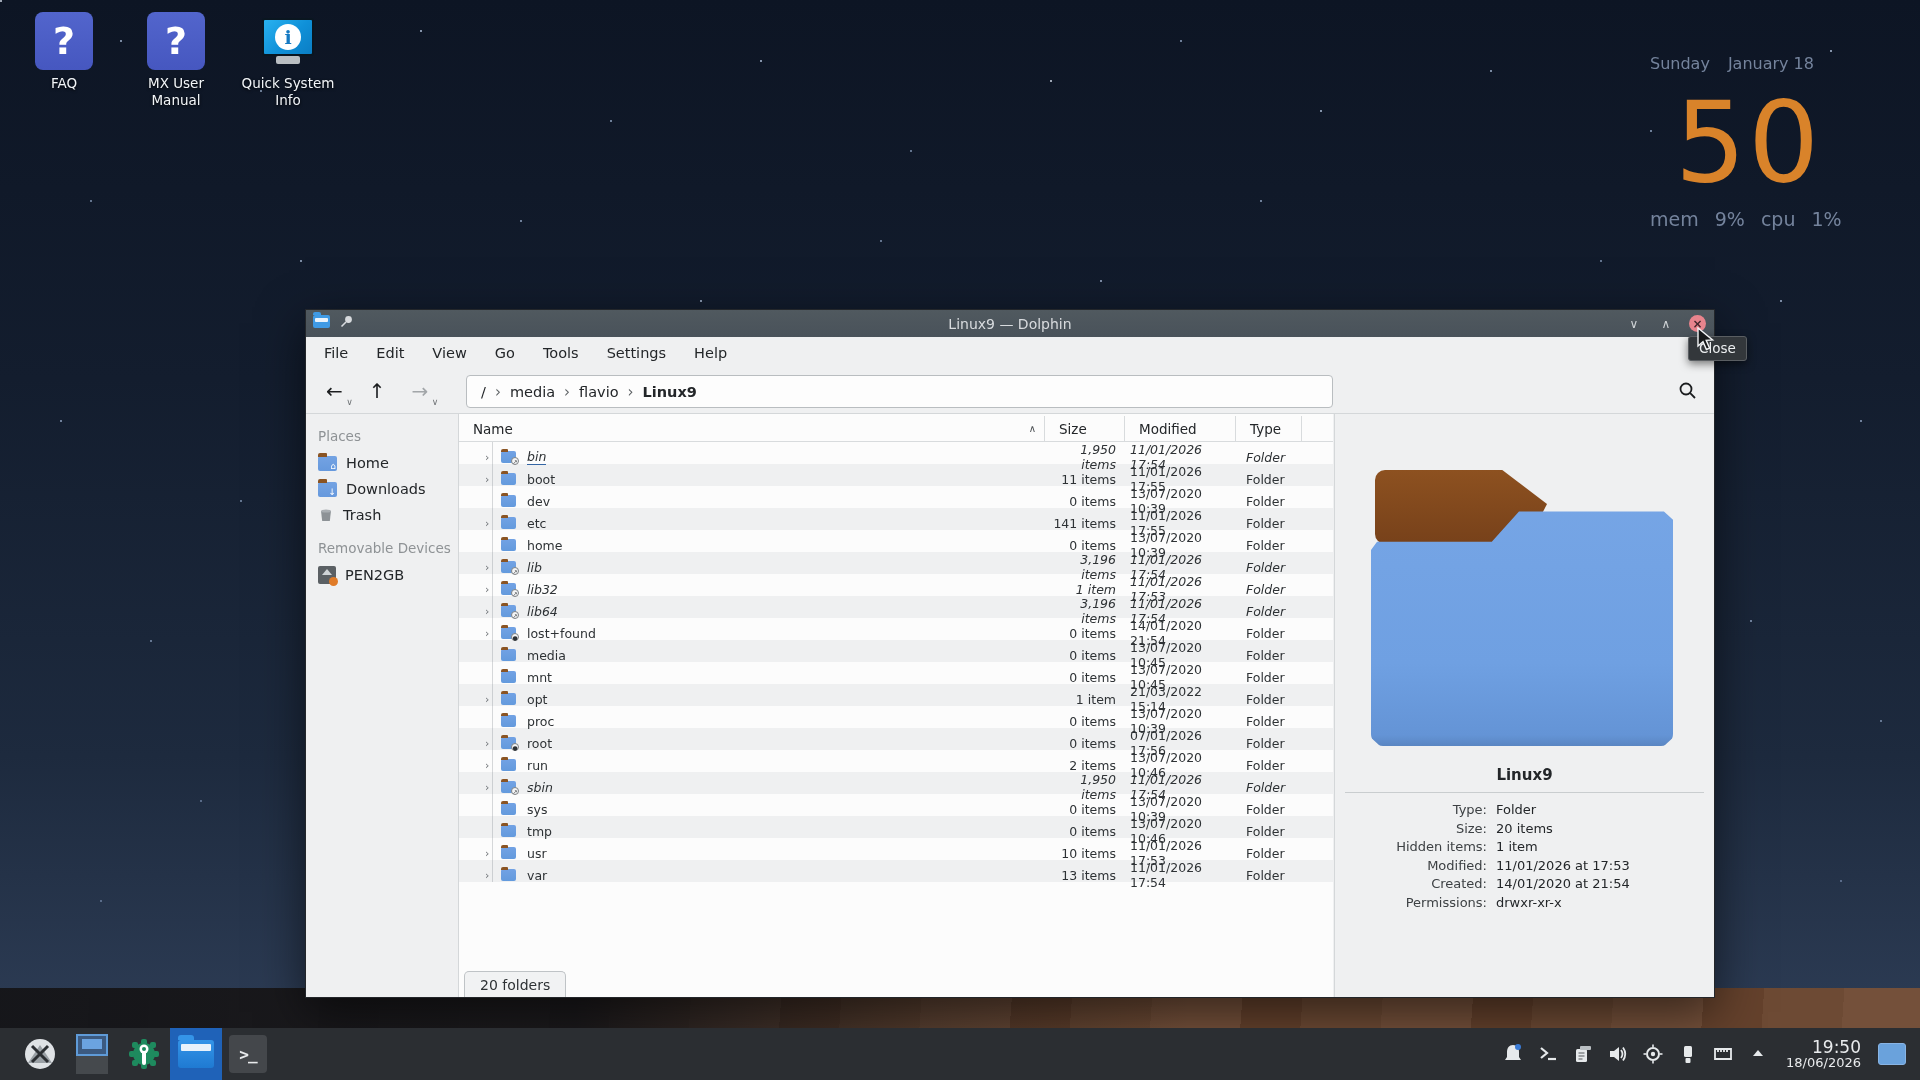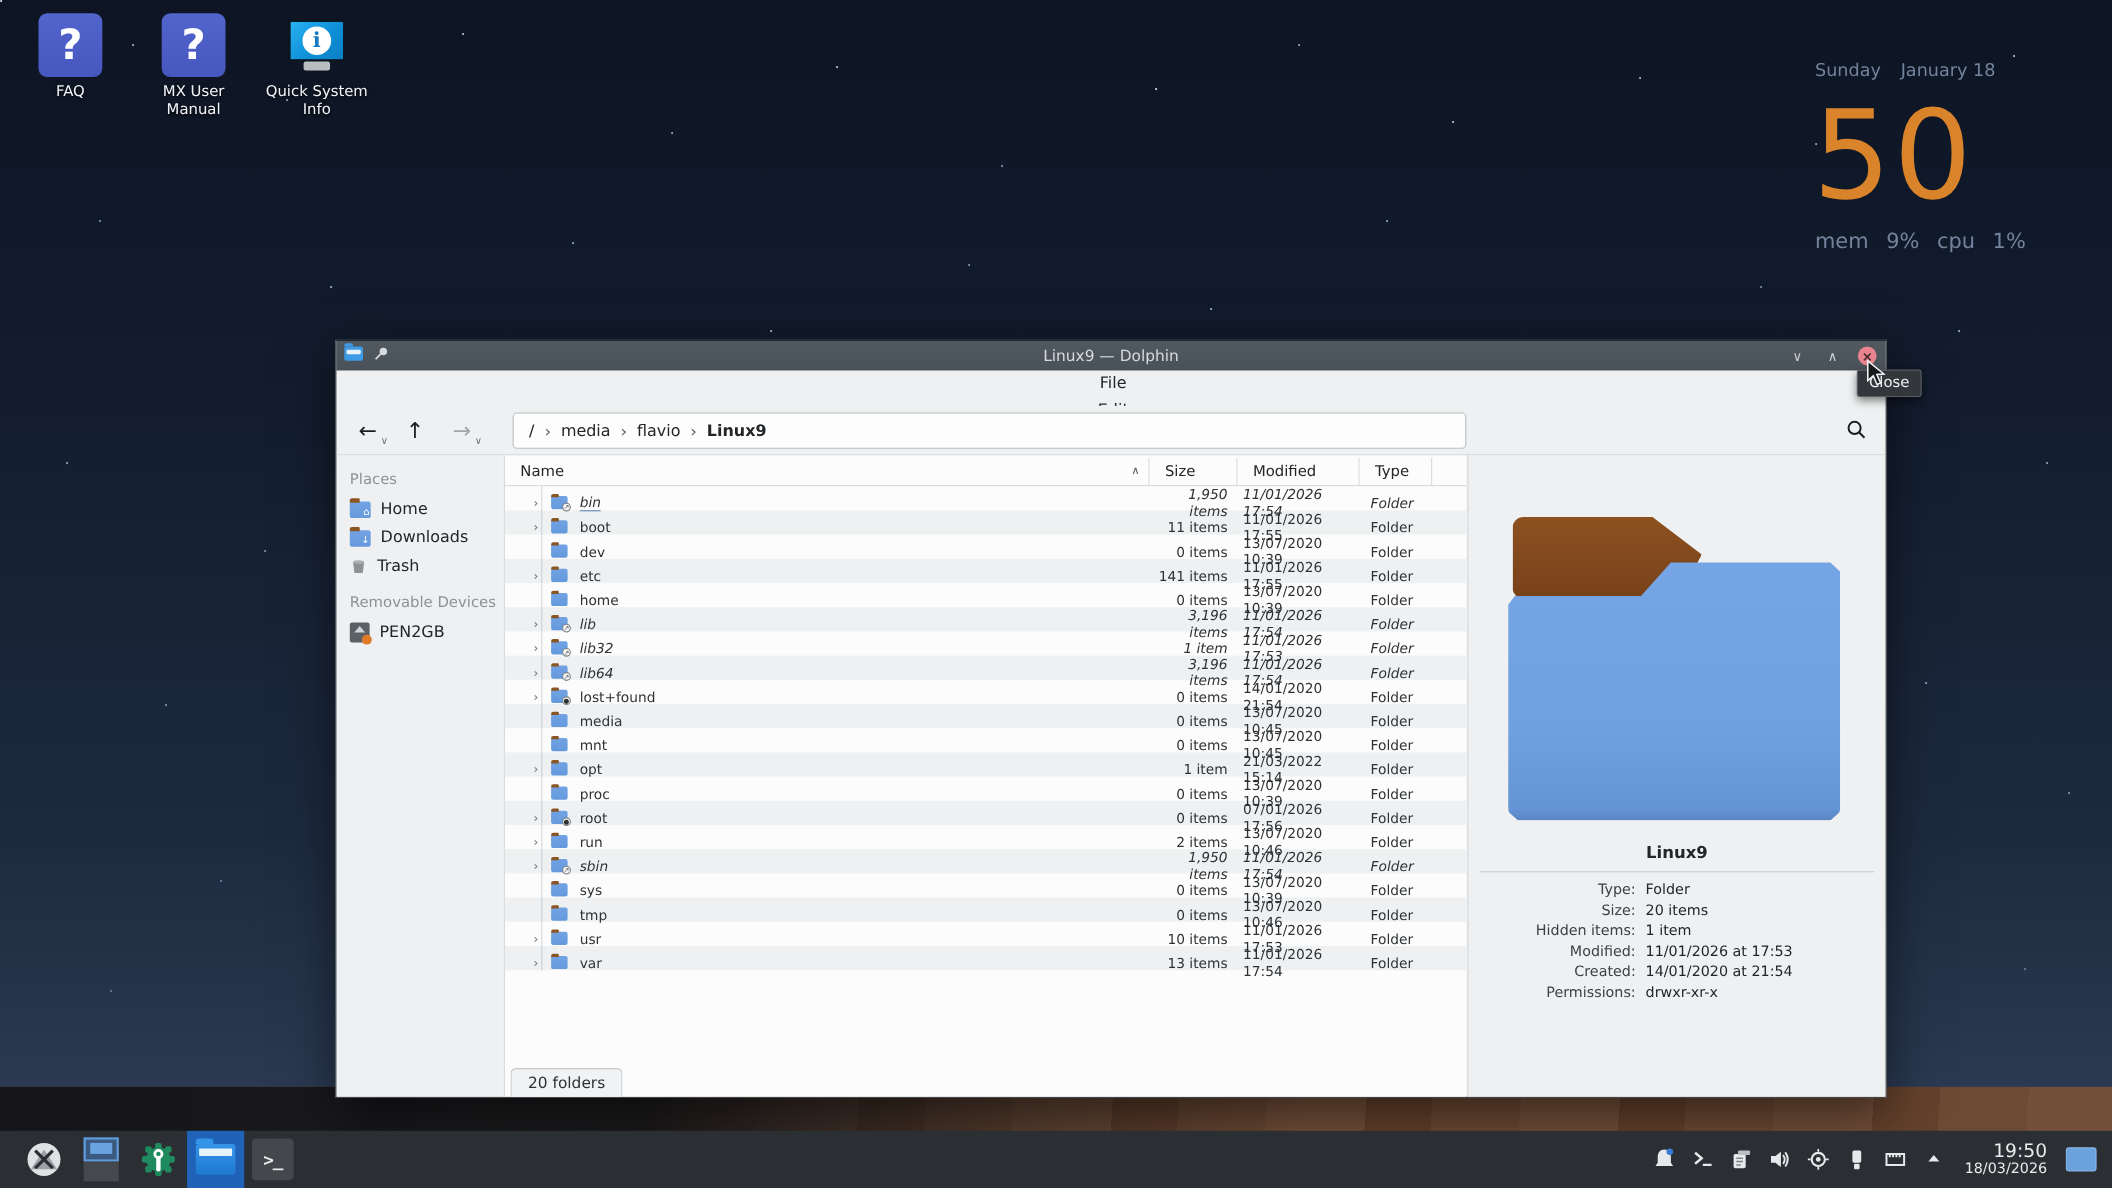--- a/index.html
+++ b/index.html
@@ -33,41 +33,41 @@
   .glyph-monitor .stand { position:absolute; left:17px; top:44px; width:24px; height:8px; background:#b9bec2; border-radius:2px; }
   .info-circ { width:26px; height:26px; border-radius:50%; background:#fff; color:#1479c2; font-weight:bold; font-size:19px;
      font-family:"DejaVu Serif",serif; display:flex; align-items:center; justify-content:center; }
   .dicon .dlabel { margin-top:5px; color:#f2f5f8; font-size:13.5px; text-align:center; line-height:1.25;
      text-shadow:0 1px 3px rgba(0,0,0,.9); }
 
   
   .clockw { position:absolute; right:72px; top:48px; width:200px; text-align:left; }
   .clockw .big { font-size:112px; line-height:.92; font-weight:500; letter-spacing:2px; }
   .clockw .hour { color:#b9cdea; }
-  .clockw .minute { color:#d9832a; }
+  .clockw .minute { color:#d9832a;text-align:center; }
   .clockw .dateline { color:#74839c; font-size:16px; margin:6px 0 18px 2px; display:flex; gap:18px;align-items:flex-end; }
   .clockw .memline { color:#74839c; font-size:19px; margin:14px 0 0 2px; display:flex; gap:16px; }
 
   
   .window { position:absolute; left:305px; top:309px; width:1410px; height:689px; background:#eff0f1;
      border:1px solid #23262a; box-shadow:0 14px 44px rgba(0,0,0,.55); }
   .titlebar { position:absolute; left:0; top:0; right:0; height:27px; background:linear-gradient(180deg,#50595f,#49525a);
      display:flex; align-items:center; color:#d8dbde; font-size:14px; }
   .tb-left { position:absolute; left:7px; top:4px; display:flex; gap:9px; align-items:center; }
   .tb-title { width:100%; text-align:center; }
   .tb-btns { position:absolute; right:8px; top:0; height:27px; display:flex; align-items:center; gap:14px; }
   .tb-btn { width:18px; height:18px; display:flex; align-items:center; justify-content:center; color:#cfd3d6; font-size:12px; }
   .tb-close { width:17px; height:17px; border-radius:50%; background:#e8848d; color:#43272b; font-size:12px; font-weight:bold;
      display:flex; align-items:center; justify-content:center; }
   .mini-folder { width:17px; height:13px; background:#3f9ae5; border-radius:2px; position:relative; }
   .mini-folder::before { content:""; position:absolute; left:0; top:-3px; width:8px; height:3px; background:#3f9ae5; border-radius:2px 2px 0 0; }
   .mini-folder::after { content:""; position:absolute; left:2px; top:3px; right:2px; height:4px; background:#eaf3fc; border-radius:1px; }
 
   .menubar { position:absolute; left:0; top:27px; right:0; height:32px; background:#eff0f1; display:flex; align-items:center;
-     padding-left:4px;flex-direction:column; }
+     padding-left:4px; }
   .menubar .mitem { padding:4px 14px; font-size:14.5px; color:#232629; }
 
   .toolbar { position:absolute; left:0; top:59px; right:0; height:45px; background:#eff0f1; border-bottom:1px solid #d4d7d9;
      display:flex; align-items:center; }
   .nav-btn { font-size:20px; color:#1b1d1f; padding:2px 6px; position:relative; margin-left:14px; }
   .nav-btn .dd { position:absolute; right:-4px; bottom:-2px; font-size:9px; color:#6e7275; }
   .nav-btn.disabled { color:#a2a6a9; }
   .crumbbar { position:absolute; left:160px; top:6px; width:867px; height:33px; background:#fdfdfd; border:1px solid #b9bdc0;
      border-radius:4px; display:flex; align-items:center; padding-left:14px; font-size:14.5px; color:#232629; }
   .crumbbar .sep { color:#5e6265; margin:0 9px; font-size:15px; }
@@ -614,18 +614,18 @@
             <path d="M3 6 L19 6 L19 16 L3 16 Z M6 6 L6 9 M9 6 L9 9 M12 6 L12 9 M15 6 L15 9" fill="none" stroke="#e6e9eb" stroke-width="1.8"></path>
           </svg>
       </span>
       <span class="ticon">
         <svg width="18" height="18" viewBox="0 0 18 18">
             <polygon points="9,5 14,11 4,11" fill="#e6e9eb"></polygon>
           </svg>
       </span>
       <div class="tray-clock">
         <div class="t1">19:50</div>
-        <div class="t2">18/03/2026</div>
+        <div class="t2">18/06/2026</div>
       </div>
       <div class="peek"></div>
     </div>
   </div>
 </div>
 
 </body></html>

